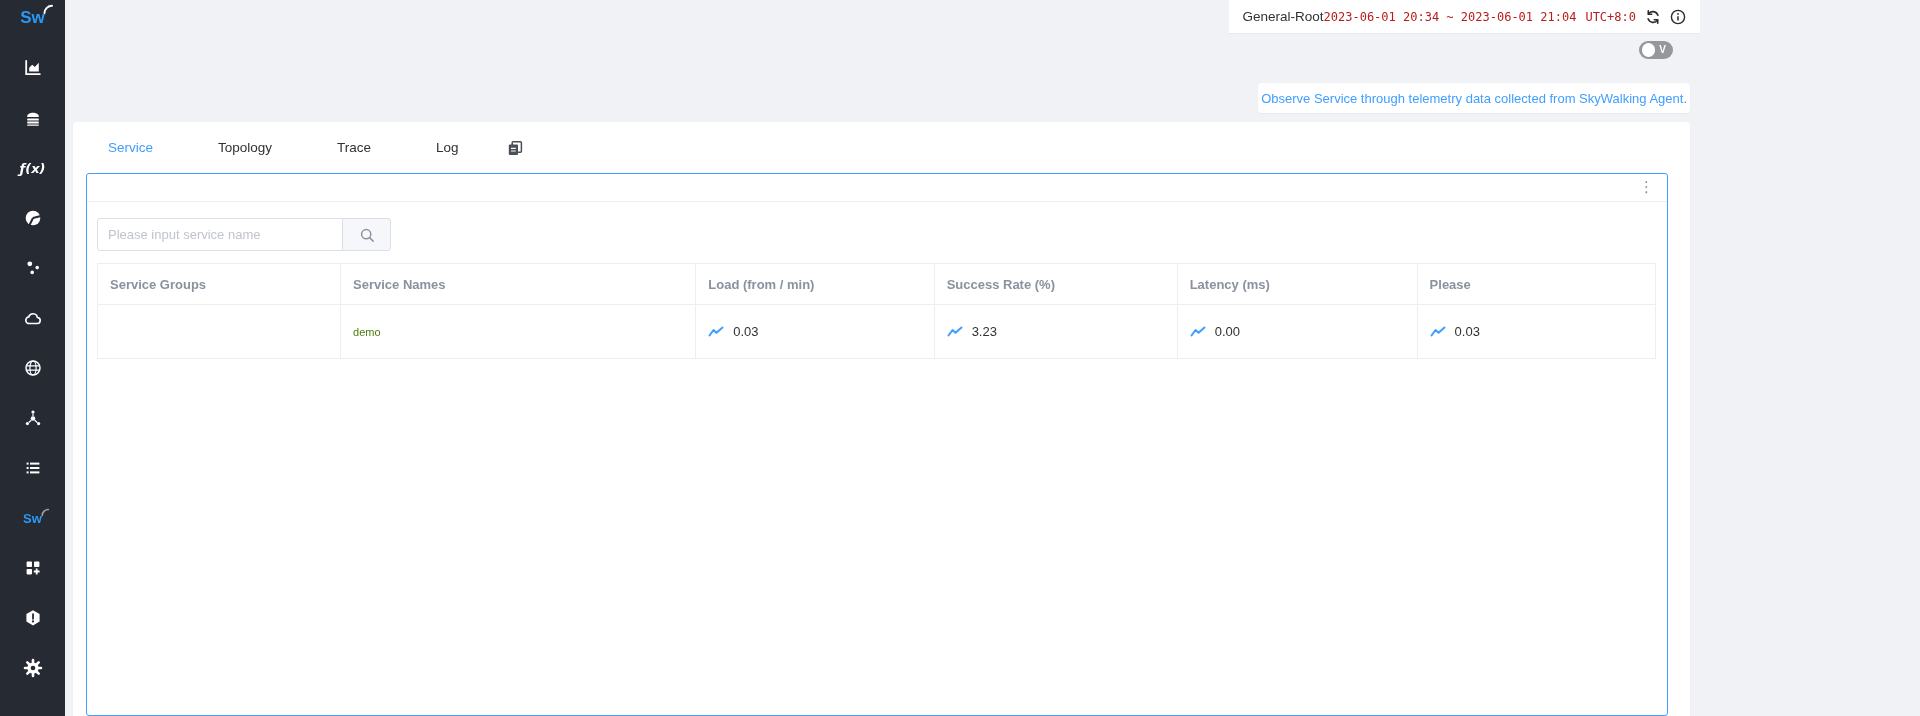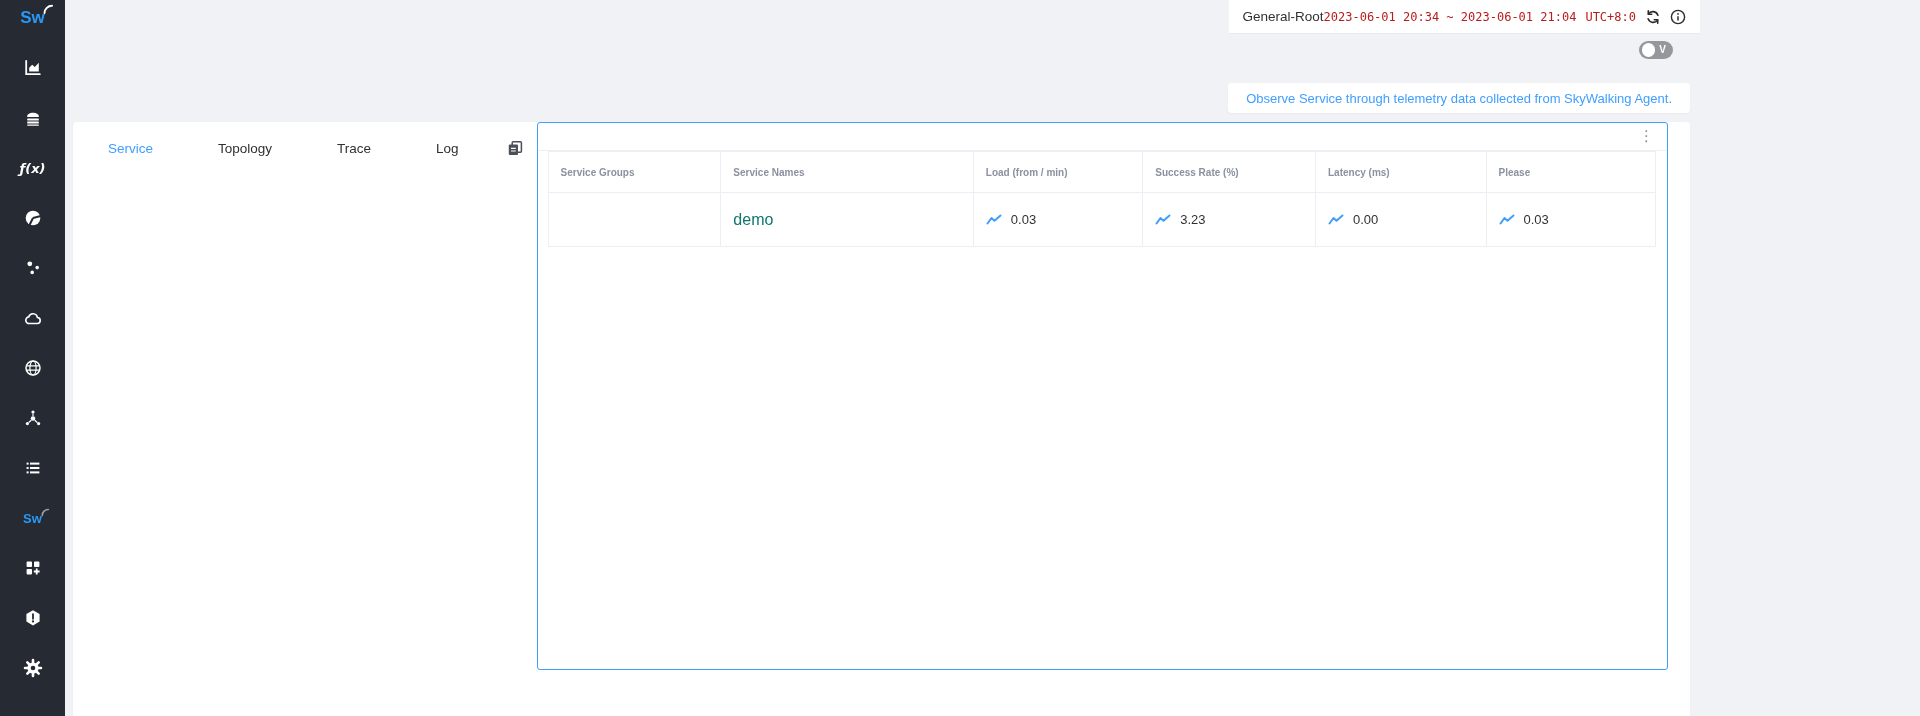--- a/index.html
+++ b/index.html
@@ -27,26 +27,26 @@
   .header-right { margin-left:auto; display:flex; align-items:center; gap:9px; }
   .time-range { font-family:"DejaVu Sans Mono", monospace; font-size:12px; color:#b91c1c; cursor:pointer; }
   .hdr-icon { display:flex; align-items:center; cursor:pointer; }
 
   .toggle-row { height:32px; display:flex; align-items:center; justify-content:flex-end; padding-right:27px; }
   .toggle { position:relative; width:34px; height:18px; background:#95979c; border-radius:9px; cursor:pointer; }
   .toggle .knob { position:absolute; left:2.5px; top:2.25px; width:13.5px; height:13.5px; background:#fff; border-radius:50%; }
   .toggle .t-label { position:absolute; right:7px; top:2.5px; font-size:10px; font-weight:bold; color:#fff; }
 
   .banner-card { margin:17px 10px 0 21px; height:30px; background:#fff; border-radius:4px;
-    box-shadow:0 1px 2px rgba(0,0,0,.04); display:flex; align-items:center; padding:0 18px; }
+    box-shadow:0 1px 2px rgba(0,0,0,.04); display:flex; align-items:center; padding:0 3px; }
   .banner-text { font-size:13px; color:#409eff; }
 
   .content-card { margin:9px 10px 0 8px; background:#fff; border-radius:4px 4px 0 0;
     box-shadow:0 1px 2px rgba(0,0,0,.04); height:594px; overflow:hidden;
-    display:flex; flex-direction:row; }
+    display:flex; flex-direction:column; }
   .tabs { height:52px; display:flex; align-items:center; padding-left:35px; gap:65px; }
   .tab { font-size:13.5px; color:#303133; cursor:pointer; }
   .tab.active { color:#409eff; }
   .tab-copy { display:flex; align-items:center; cursor:pointer; margin-left:-18px; }
 
   .panel { margin:0 22px 0 13px; border:1px solid #409eff; border-radius:3px;
     height:calc(100% - 52px + 6px); background:#fff; display:flex; flex-direction:column; }
   .panel-head { height:28px; border-bottom:1px solid #f0f0f0; display:flex;
     align-items:center; justify-content:flex-end; padding-right:13px; flex:0 0 28px; }
   .kebab { font-size:15px; color:#8a8f97; cursor:pointer; line-height:1; font-family:"DejaVu Sans", sans-serif; }
@@ -55,24 +55,24 @@
   .search-input { width:246px; height:33px; border:1px solid #dcdfe6; border-radius:3px 0 0 3px;
     padding:0 10px; font-size:13px; color:#606266; outline:none; font-family:"Liberation Sans", sans-serif; }
   .search-input::placeholder { color:#c0c4cc; }
   .search-btn { width:49px; height:33px; background:#f5f7fa; border:1px solid #dcdfe6;
     border-radius:0 3px 3px 0; margin-left:-1px; display:flex; align-items:center;
     justify-content:center; cursor:pointer; }
 
   .svc-table { margin:0 11px 0 10px; border-collapse:collapse; table-layout:fixed;
     width:calc(100% - 21px); }
   .svc-table th { height:41px; border:1px solid #ebeef5; text-align:left; padding-left:12px;
-    font-size:10px; color:#8a919f; font-weight:bold; background:#fff; }
+    font-size:13px; color:#8a919f; font-weight:bold; background:#fff; }
   .svc-table td { height:54px; border:1px solid #ebeef5; padding-left:12px;
     font-size:13px; color:#303133; background:#fff; }
-  .svc-link { color:#0f766e; font-size:16px; cursor:pointer; text-decoration:none; }
+  .svc-link { color:#4d7c0f; font-size:11px; cursor:pointer; text-decoration:none; }
   .metric { display:flex; align-items:center; gap:9px; }
 </style>
 </head>
 <body>
 
 <div class="app">
 
   <div class="sidebar">
     <div class="logo-box">
       <span class="sw-logo"><span>Sw</span>
@@ -226,20 +226,29 @@
               <path d="M5 9.3h4.8M5 12h4.8" stroke="#fff" stroke-width="1.2"></path>
             </svg>
         </span>
       </div>
 
       <div class="panel">
         <div class="panel-head">
           <span class="kebab">⋮</span>
         </div>
 
+        <div class="search-row">
+          <input class="search-input" type="text" placeholder="Please input service name" style="">
+          <span class="search-btn">
+            <svg width="16" height="16" viewBox="0 0 16 16">
+                <circle cx="7.2" cy="7.2" r="4.6" fill="none" stroke="#8a919f" stroke-width="1.5"></circle>
+                <path d="M10.6 10.6l3.6 3.6" stroke="#8a919f" stroke-width="1.5" stroke-linecap="round"></path>
+              </svg>
+          </span>
+        </div>
 
         <table class="svc-table">
           <colgroup>
             <col style="width:15.6%">
               <col style="width:22.8%">
               <col style="width:15.3%">
             <col style="width:15.6%">
               <col style="width:15.4%">
               <col style="width:15.3%">
           </colgroup>

